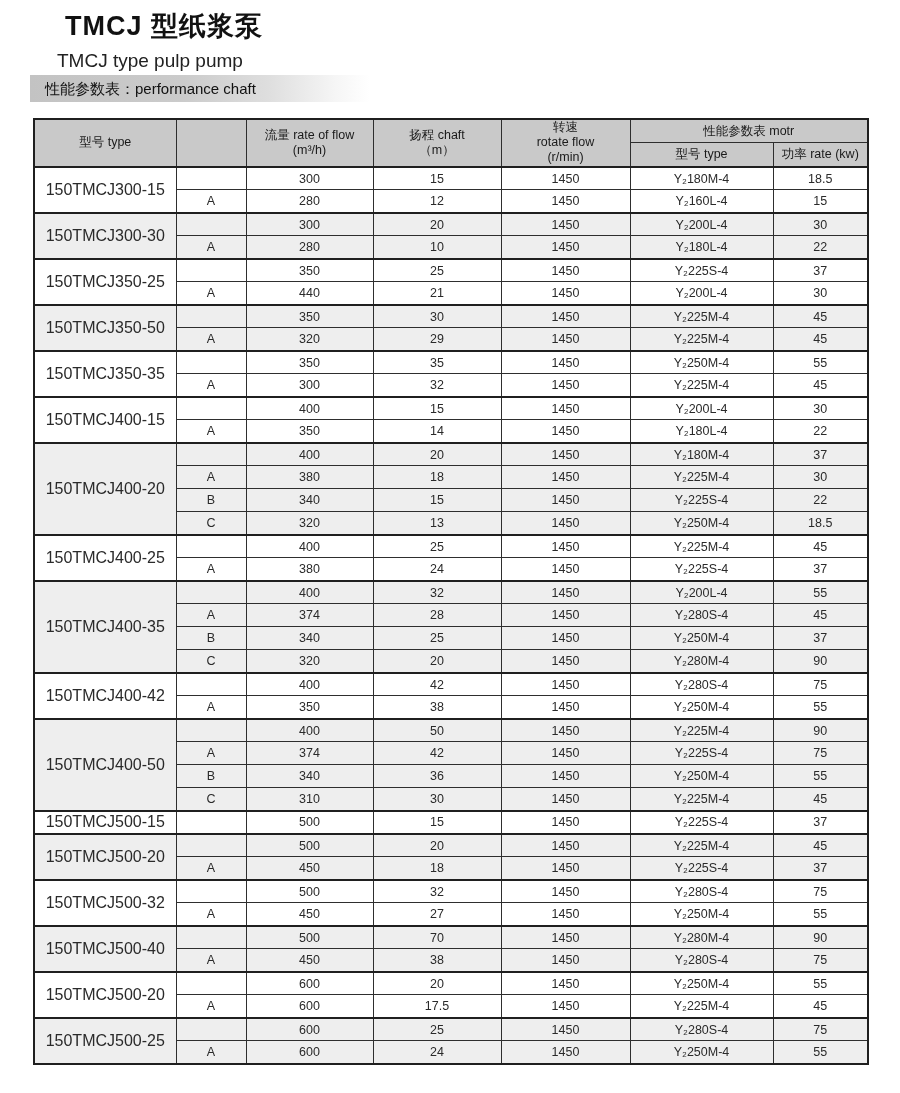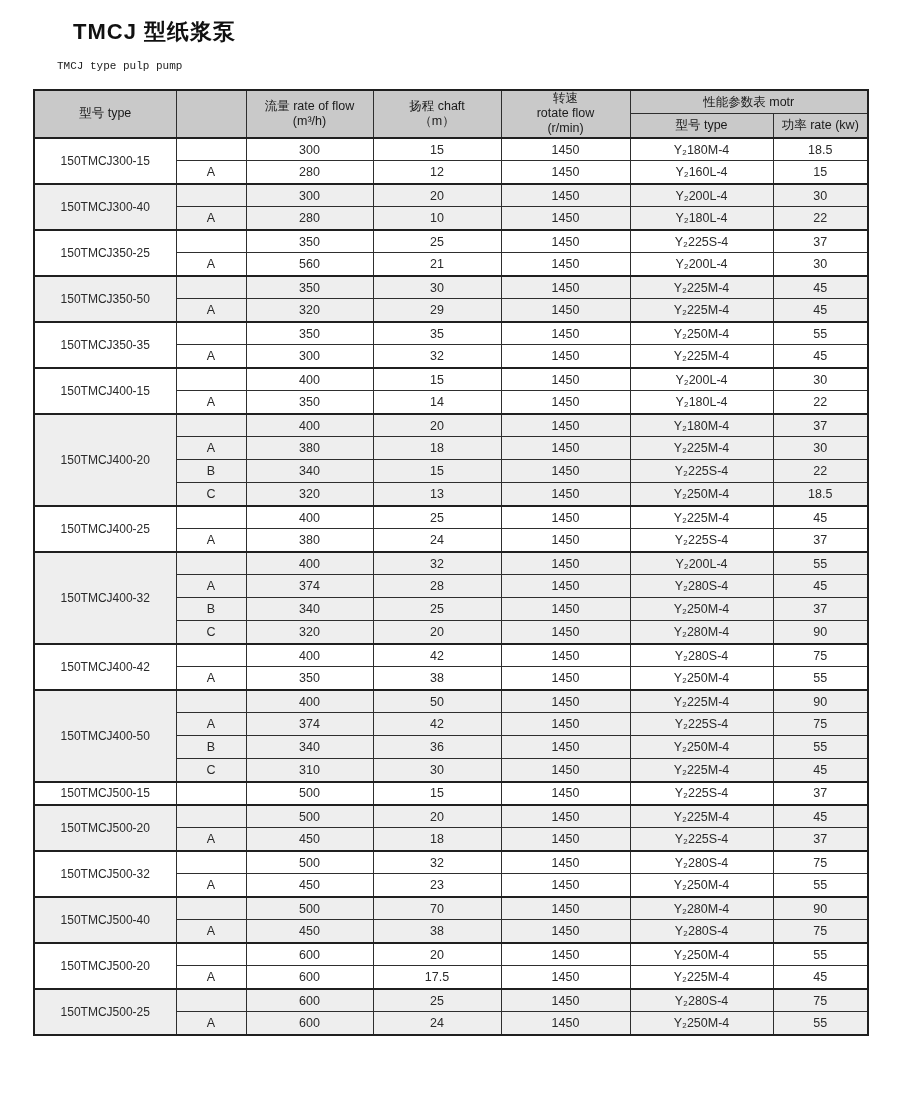--- a/index.html
+++ b/index.html
@@ -13,33 +13,32 @@
     position: relative;
     width: 900px;
     height: 1093px;
     background: #ffffff;
     overflow: hidden;
   }
   .title-block {
     padding: 3px 0 0 57px;
   }
   .page-title {
-    margin: 16px;
-    font-size: 22px;
+    margin: 8px;
+    font-size: 27px;
     font-weight: bold;
     letter-spacing: 1px;
     color: #111111;
     line-height: 1.15;
   }
   .page-subtitle {
     margin: 0;
-    font-size: 11px;
+    font-size: 19px;
     color: #222222;
     line-height: 1.15;
-    font-family: Liberation Mono, monospace;
   }
   .banner {
     margin: 3px 0 0 30px;
     width: 340px;
     height: 27px;
     line-height: 27px;
     padding-left: 15px;
     box-sizing: border-box;
     font-size: 15px;
     color: #111111;
@@ -72,33 +71,34 @@
   thead tr.hdr-sub th { border-bottom: 2px solid #1f1f1f; }
   thead th[rowspan] { border-bottom: 2px solid #1f1f1f; }
   tbody tr { height: 23px; }
   tbody td {
     font-size: 12.5px;
     color: #2a2a2a;
     background: #ffffff;
   }
   tbody tr.group-start td { border-top: 2px solid #1f1f1f; }
   tbody tr.shaded td { background: #eeeeee; }
-  td.model-cell { font-size: 12px; }
+  td.model-cell { font-size: 16px; }
   .hdr-line { display: block; }
 </style>
 </head>
 <body>
 
 <div class="page">
 
   <div class="title-block">
     <h1 class="page-title">TMCJ 型纸浆泵</h1>
     <div class="page-subtitle">TMCJ type pulp pump</div>
   </div>
 
+  <div class="banner">性能参数表：performance chaft</div>
 
   <table class="perf">
     <colgroup>
       <col style="width:142px">
       <col style="width:70px">
       <col style="width:127px">
       <col style="width:128px">
       <col style="width:129px">
       <col style="width:143px">
       <col style="width:95px">
@@ -139,21 +139,21 @@
         </tr>
         <tr>
           <td>A</td>
           <td>280</td>
           <td>12</td>
           <td>1450</td>
           <td>Y₂160L-4</td>
           <td>15</td>
         </tr>
         <tr class="group-start shaded">
-          <td rowspan="2" class="model-cell">150TMCJ300-40</td>
+          <td rowspan="2" class="model-cell">150TMCJ300-30</td>
           <td></td>
           <td>300</td>
           <td>20</td>
           <td>1450</td>
           <td>Y₂200L-4</td>
           <td>30</td>
         </tr>
         <tr class="shaded">
           <td>A</td>
           <td>280</td>
@@ -166,21 +166,21 @@
           <td rowspan="2" class="model-cell">150TMCJ350-25</td>
           <td></td>
           <td>350</td>
           <td>25</td>
           <td>1450</td>
           <td>Y₂225S-4</td>
           <td>37</td>
         </tr>
         <tr>
           <td>A</td>
-          <td>560</td>
+          <td>440</td>
           <td>21</td>
           <td>1450</td>
           <td>Y₂200L-4</td>
           <td>30</td>
         </tr>
         <tr class="group-start shaded">
           <td rowspan="2" class="model-cell">150TMCJ350-50</td>
           <td></td>
           <td>350</td>
           <td>30</td>
@@ -274,21 +274,21 @@
         </tr>
         <tr>
           <td>A</td>
           <td>380</td>
           <td>24</td>
           <td>1450</td>
           <td>Y₂225S-4</td>
           <td>37</td>
         </tr>
         <tr class="group-start shaded">
-          <td rowspan="4" class="model-cell">150TMCJ400-32</td>
+          <td rowspan="4" class="model-cell">150TMCJ400-35</td>
           <td></td>
           <td>400</td>
           <td>32</td>
           <td>1450</td>
           <td>Y₂200L-4</td>
           <td>55</td>
         </tr>
         <tr class="shaded">
           <td>A</td>
           <td>374</td>
@@ -394,21 +394,21 @@
           <td></td>
           <td>500</td>
           <td>32</td>
           <td>1450</td>
           <td>Y₂280S-4</td>
           <td>75</td>
         </tr>
         <tr>
           <td>A</td>
           <td>450</td>
-          <td>23</td>
+          <td>27</td>
           <td>1450</td>
           <td>Y₂250M-4</td>
           <td>55</td>
         </tr>
         <tr class="group-start shaded">
           <td rowspan="2" class="model-cell">150TMCJ500-40</td>
           <td></td>
           <td>500</td>
           <td>70</td>
           <td>1450</td>

